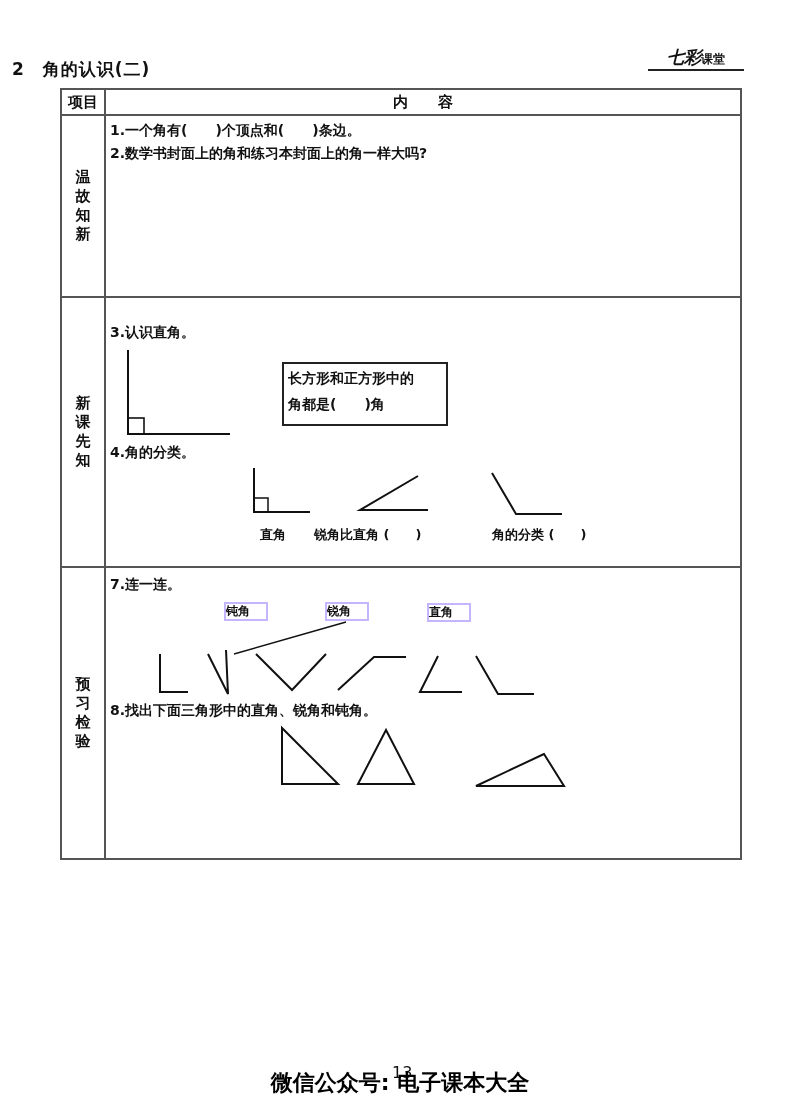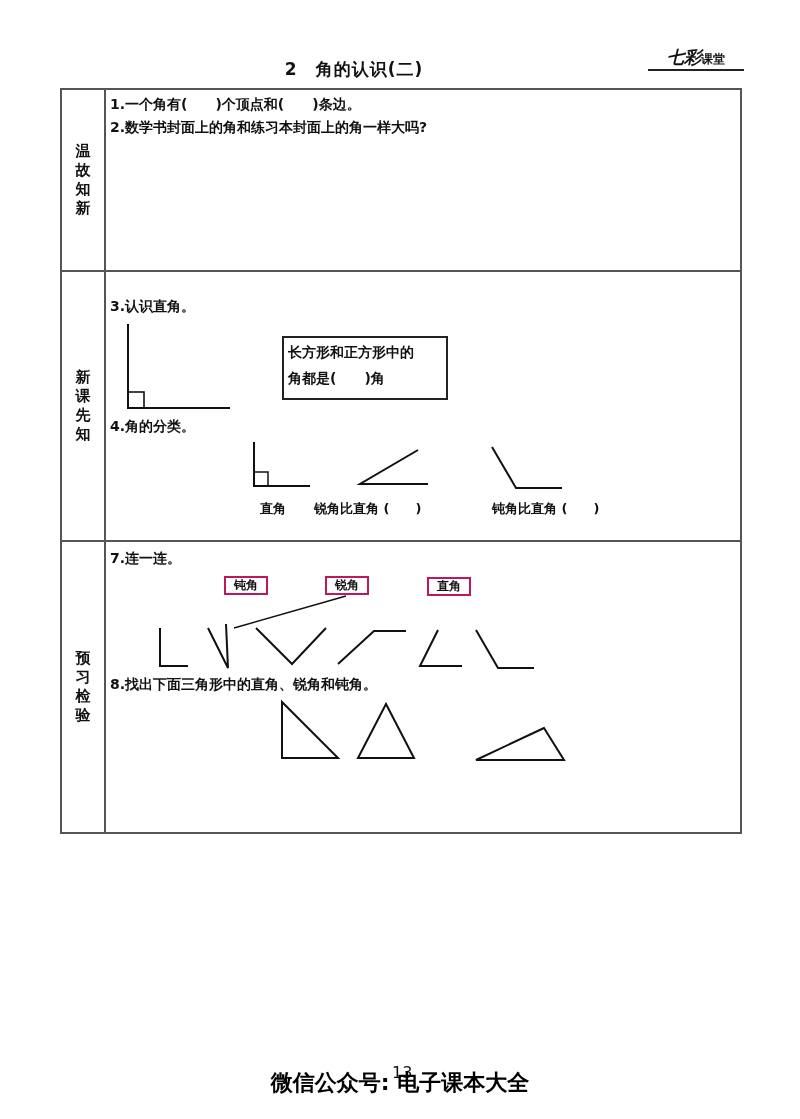--- a/index.html
+++ b/index.html
@@ -1,42 +1,46 @@
 <!DOCTYPE html>
 <html><head>
 <meta charset="utf-8">
 <style>
   html, body { margin: 0; padding: 0; background: #ffffff; }
   body { width: 800px; height: 1119px; position: relative; font-family: "DejaVu Sans", "Liberation Sans", sans-serif; color: #111; overflow: hidden; }
   .abs { position: absolute; }
-  .title { left: 0; width: 708px; top: 58px; text-align: center; font-size: 17px; font-weight: bold; letter-spacing: 1px; }
+  .title { left: 12px; width: 708px; top: 58px; font-size: 17px; font-weight: bold; letter-spacing: 1px; }
   .logo { left: 648px; top: 46px; width: 96px; font-size: 17px; font-weight: bold; font-style: italic; border-bottom: 2px solid #222; text-align: center; padding-bottom: 0; }
   .logo small { font-size: 12px; font-style: normal; }
   table.sheet { position: absolute; left: 60px; top: 88px; width: 682px; border-collapse: collapse; }
   table.sheet td { border: 2px solid #555; vertical-align: top; padding: 0; }
   td.lbl { width: 42px; text-align: center; vertical-align: middle !important; font-size: 15px; font-weight: bold; line-height: 19px; }
   td.hd { height: 24px; text-align: center; vertical-align: middle !important; font-size: 15px; font-weight: bold; }
   .cnt { position: relative; font-size: 14px; font-weight: bold; }
   .line { position: absolute; white-space: nowrap; }
   .box { position: absolute; border: 2px solid #222; }
-  .tag { position: absolute; border: 2px solid #be185d; font-size: 12px; font-weight: bold; text-align: center; line-height: 15px; }
+  .tag { position: absolute; border: 2px solid #c4b5fd; font-size: 12px; font-weight: bold; text-align: left; line-height: 15px; }
   svg { position: absolute; overflow: visible; }
   .footer-num { left: 392px; top: 1063px; font-size: 16px; }
   .wm { left: 0; width: 800px; top: 1068px; text-align: center; padding-left: 0; font-size: 22px; font-weight: bold; }
 </style>
 </head>
 <body>
 
 <div class="abs title">2　角的认识(二)</div>
 <div class="abs logo">
   <span>七彩</span><small>课堂</small>
 </div>
 
 <table class="sheet">
   <tbody>
+      <tr>
+    <td class="hd" style="width:42px">项目</td>
+    <td class="hd">内　　容</td>
+  </tr>
 
   <tr>
     <td class="lbl" style="height:180px">
           <div style="width:16px;margin:11px auto">温故知新</div>
         </td>
     <td>
       <div class="cnt" style="height:180px">
         <div class="line" style="left:4px;top:6px">1.一个角有(　　)个顶点和(　　)条边。</div>
         <div class="line" style="left:4px;top:29px">2.数学书封面上的角和练习本封面上的角一样大吗?</div>
       </div>
@@ -66,21 +70,21 @@
               </g>
           <g>
                 <polyline points="312,178 254,212 322,212" fill="none" stroke="#111" stroke-width="2"></polyline>
               </g>
           <g>
                 <polyline points="386,175 410,216 456,216" fill="none" stroke="#111" stroke-width="2"></polyline>
               </g>
         </svg>
         <div class="line" style="left:154px;top:228px;font-size:13px">直角</div>
         <div class="line" style="left:208px;top:228px;font-size:13px">锐角比直角 (　　)</div>
-        <div class="line" style="left:386px;top:228px;font-size:13px">钝角比直角 (　　)</div>
+        <div class="line" style="left:386px;top:228px;font-size:13px">角的分类 (　　)</div>
       </div>
     </td>
   </tr>
 
 
   <tr>
     <td class="lbl" style="height:290px">
           <div style="width:16px;margin:0 auto">预习检验</div>
         </td>
     <td>

